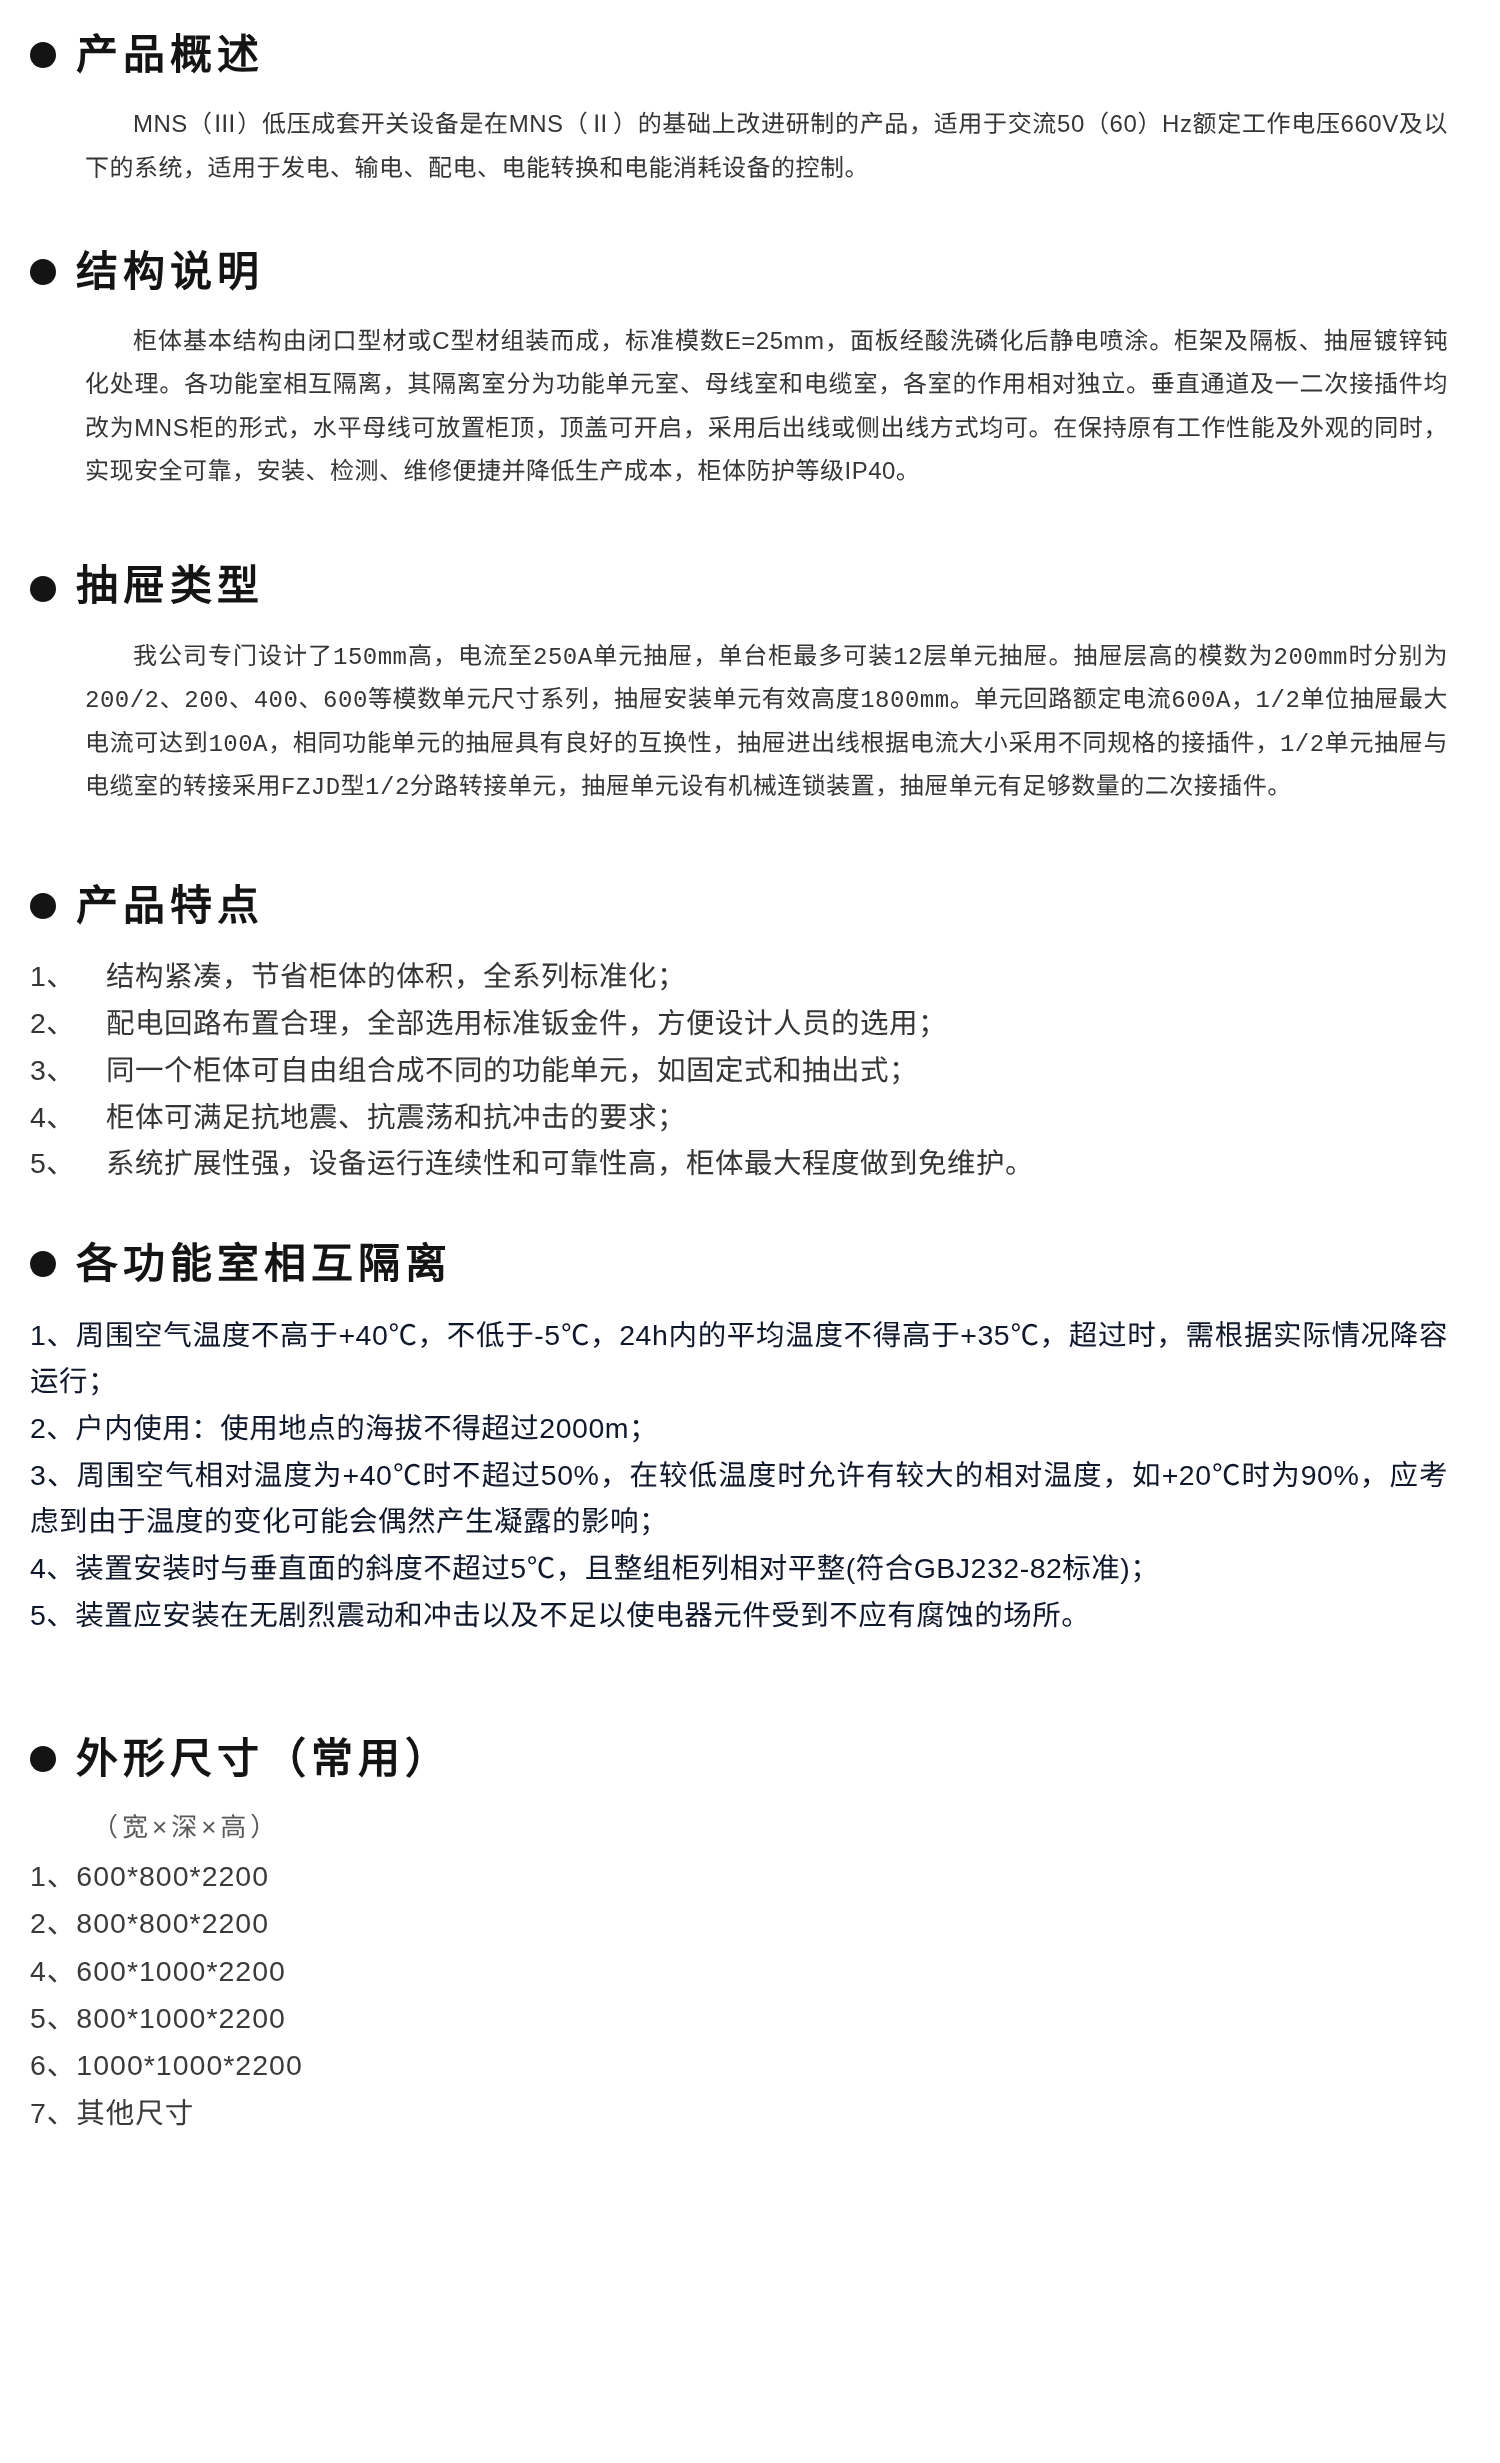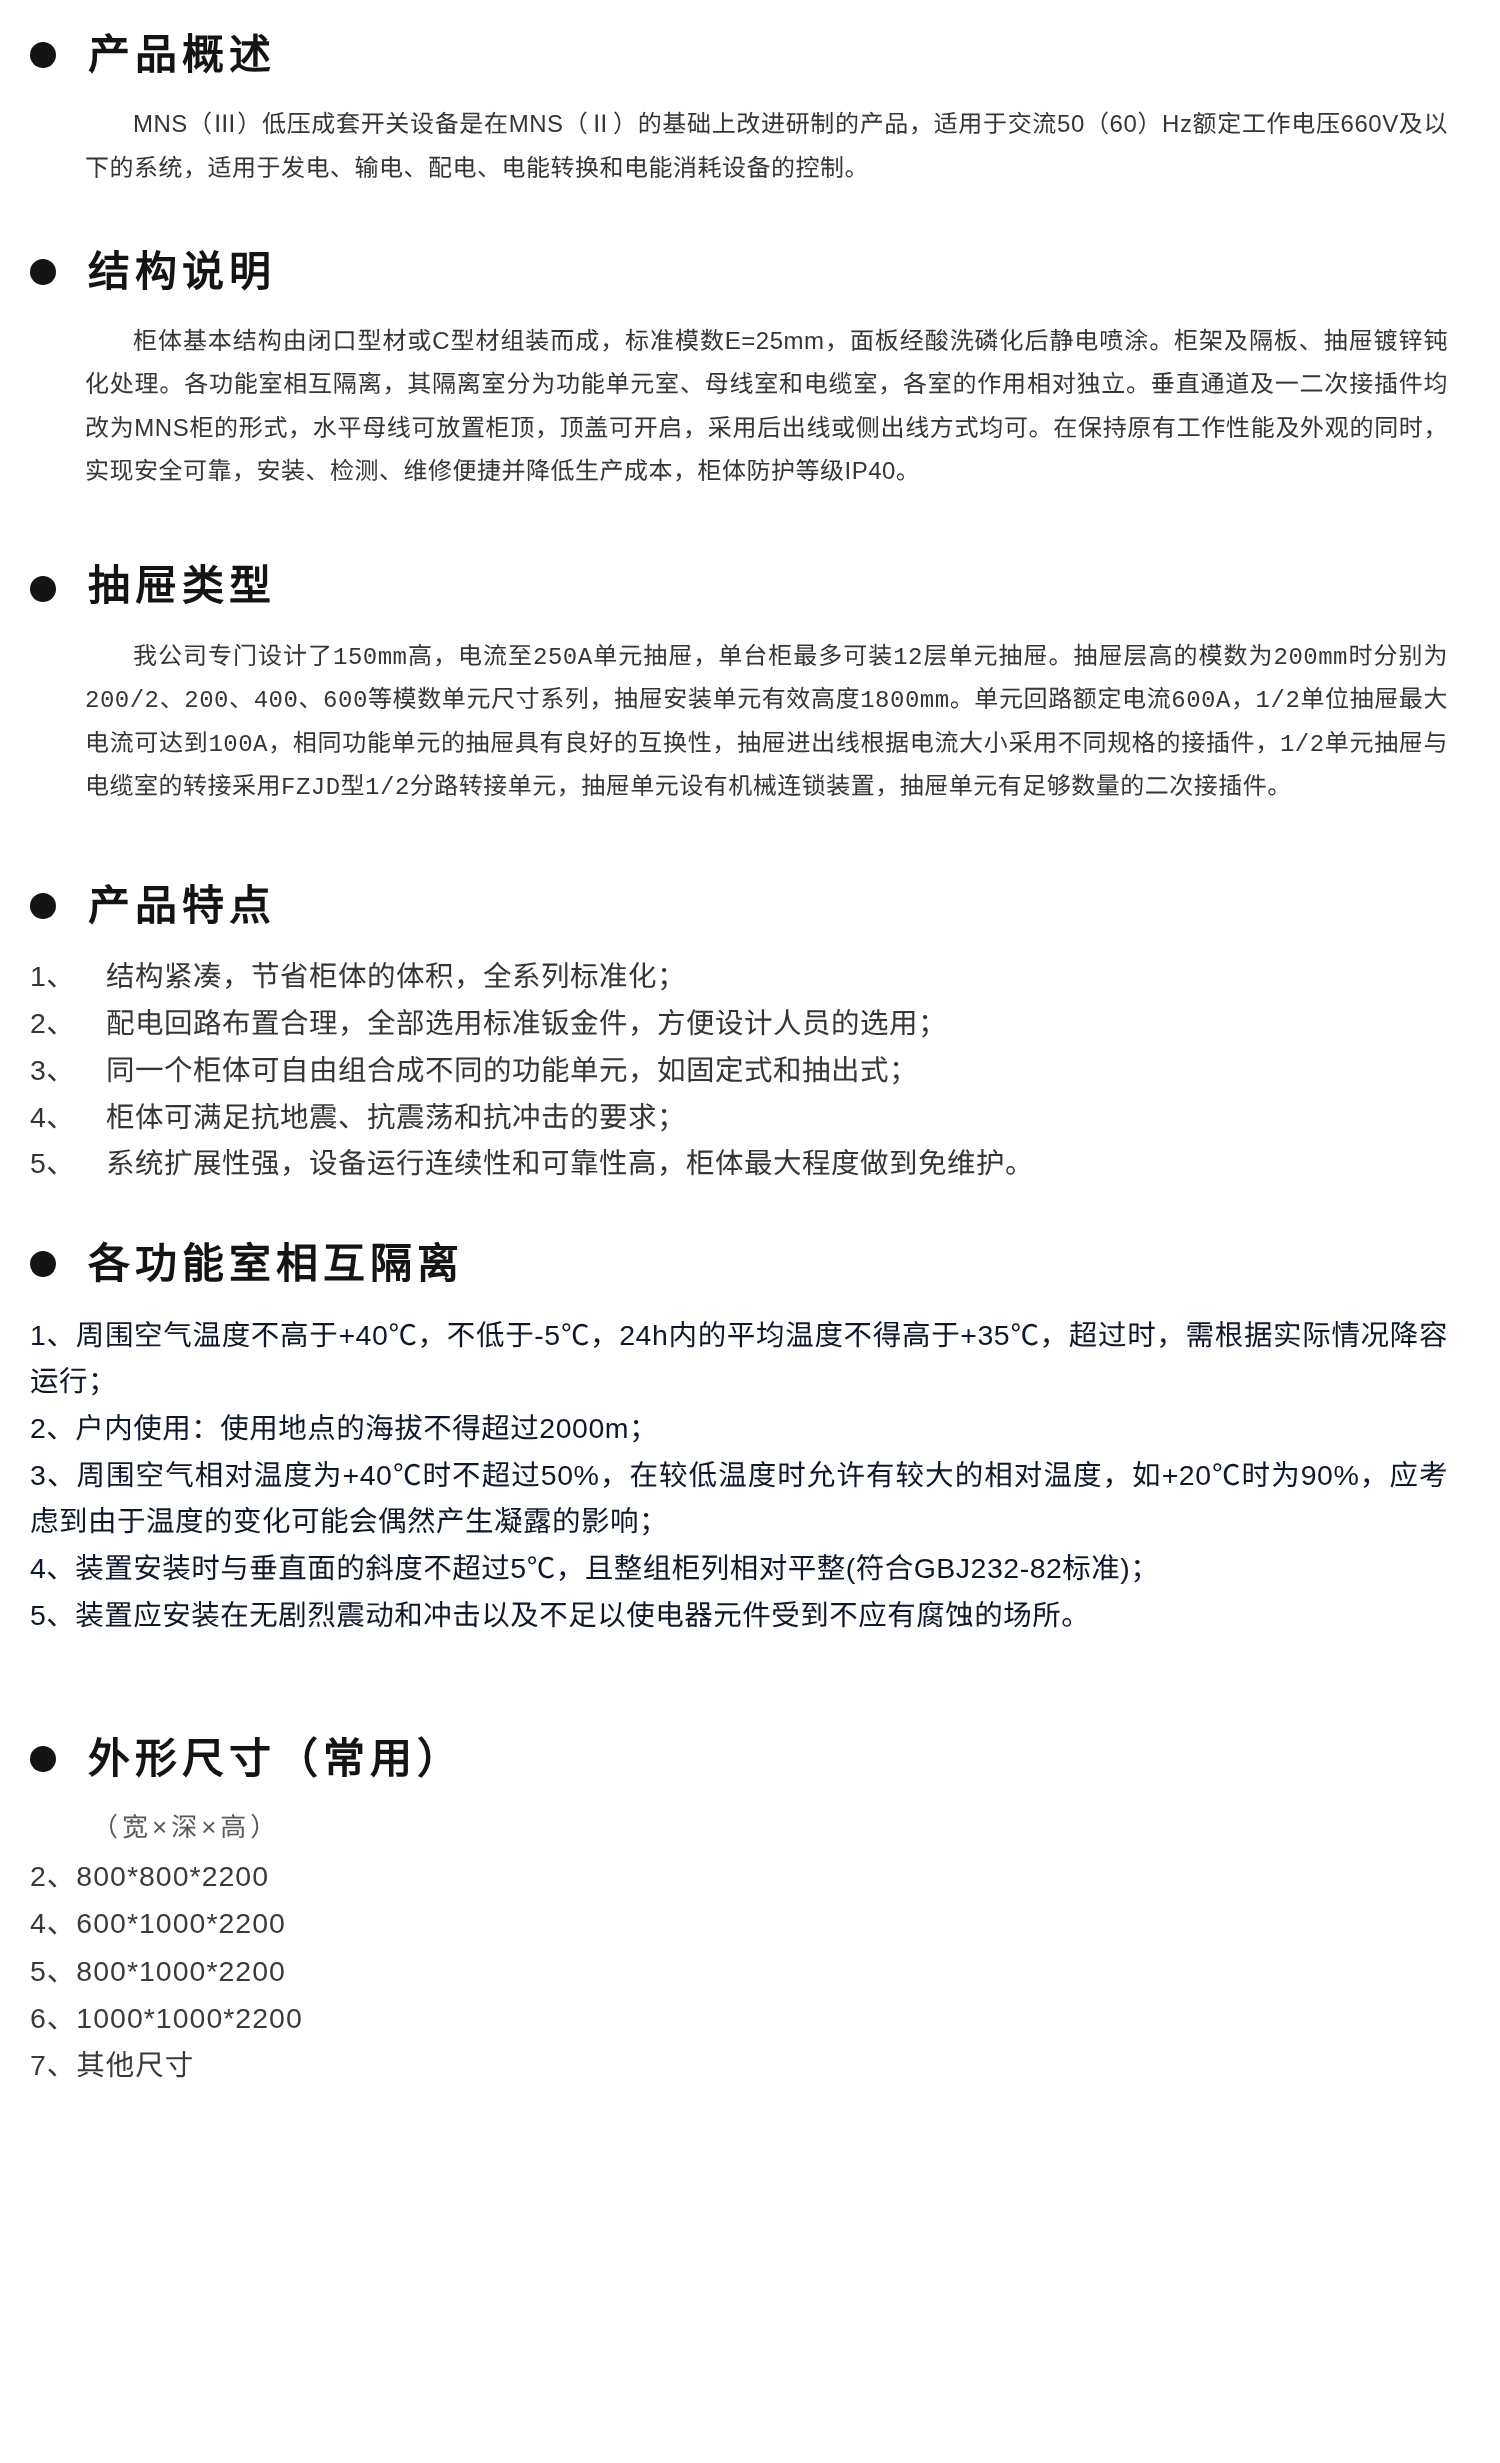--- a/index.html
+++ b/index.html
@@ -12,21 +12,21 @@
     min-height: 2463px;
     box-sizing: border-box;
     padding: 30px 52px 60px 30px;
     font-family: "Liberation Sans", sans-serif;
     color: #2e2e2e;
   }
   .section { margin: 0; }
   .section-heading {
     display: flex;
     align-items: center;
-    gap: 32px;
+    gap: 20px;
     margin: 0 0 22px 0;
     font-size: 42px;
     line-height: 1.2;
     font-weight: bold;
     letter-spacing: 5px;
     color: #141414;
   }
   .bullet {
     width: 26px;
     height: 26px;
@@ -158,19 +158,20 @@
   </ul>
 </section>
 
 <section class="section sec-dims">
   <h2 class="section-heading">
     <span class="bullet"></span>
     <span>外形尺寸（常用）</span>
   </h2>
   <p class="dims-subtitle">（宽×深×高）</p>
   <ul class="plain dims-list">
+    <li>1、600*800*2200</li>
     <li>2、800*800*2200</li>
     <li>4、600*1000*2200</li>
     <li>5、800*1000*2200</li>
     <li>6、1000*1000*2200</li>
     <li>7、其他尺寸</li>
   </ul>
 </section>
 
 </body></html>

